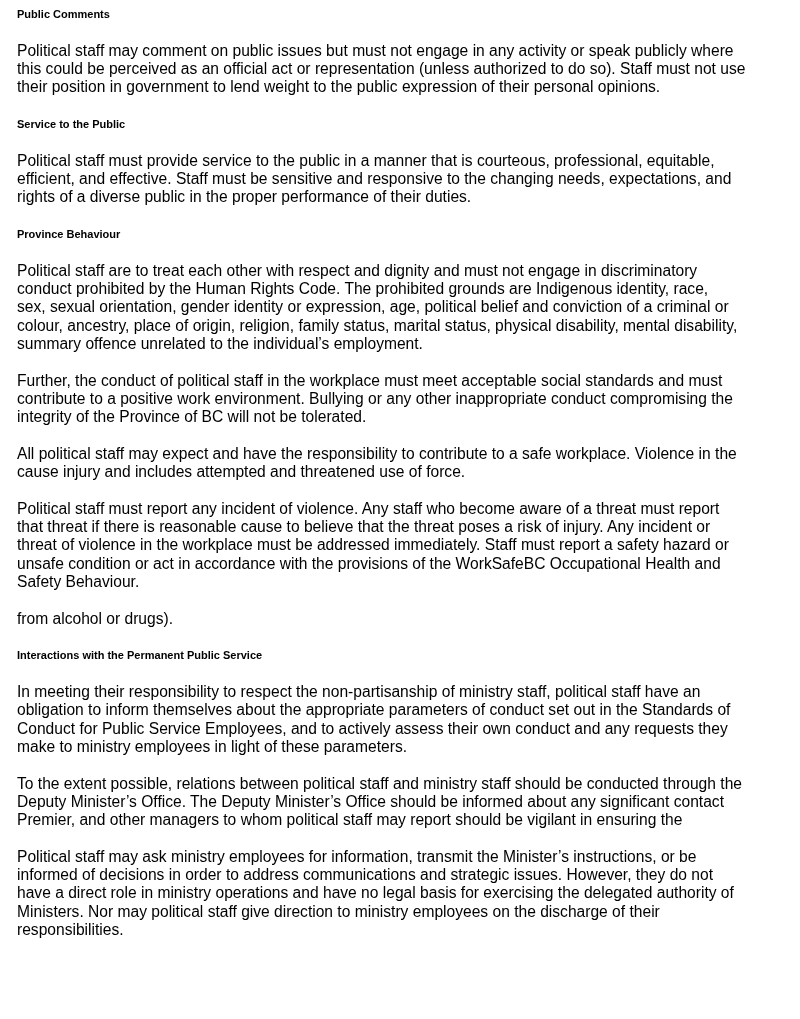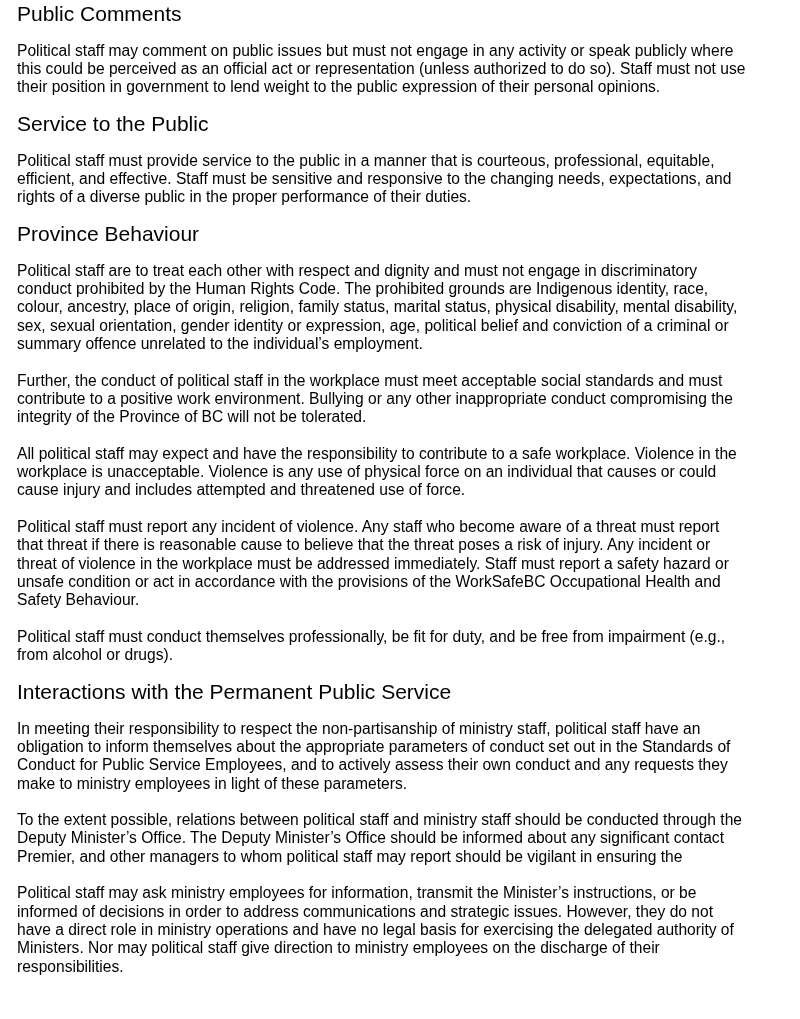--- a/index.html
+++ b/index.html
@@ -13,22 +13,22 @@
       overflow: hidden;
       font-family: "Liberation Sans", sans-serif;
       color: #000000;
     }
     .doc {
       position: relative;
       padding: 5px 0 0 17px;
       width: 766px;
     }
     .heading {
-      font-weight: normal;
-      font-size: 21px;
+      font-weight: bold;
+      font-size: 11px;
       line-height: 18.3px;
       margin: 0 0 18.4px 0;
     }
     .para {
       font-size: 15.6px;
       line-height: 18.3px;
       margin: 0 0 18.4px 0;
       white-space: normal;
     }
     .line {
@@ -57,43 +57,41 @@
       <span class="line">efficient, and effective. Staff must be sensitive and responsive to the changing needs, expectations, and</span>
       <span class="line">rights of a diverse public in the proper performance of their duties.</span>
     </p>
   </section>
 
   <section>
     <div class="heading">Province Behaviour</div>
     <p class="para">
       <span class="line">Political staff are to treat each other with respect and dignity and must not engage in discriminatory</span>
       <span class="line">conduct prohibited by the Human Rights Code. The prohibited grounds are Indigenous identity, race,</span>
+      <span class="line">sex, sexual orientation, gender identity or expression, age, political belief and conviction of a criminal or</span>
       <span class="line">colour, ancestry, place of origin, religion, family status, marital status, physical disability, mental disability,</span>
-      <span class="line">sex, sexual orientation, gender identity or expression, age, political belief and conviction of a criminal or</span>
       <span class="line">summary offence unrelated to the individual’s employment.</span>
     </p>
     <p class="para">
       <span class="line">Further, the conduct of political staff in the workplace must meet acceptable social standards and must</span>
       <span class="line">contribute to a positive work environment. Bullying or any other inappropriate conduct compromising the</span>
       <span class="line">integrity of the Province of BC will not be tolerated.</span>
     </p>
     <p class="para">
       <span class="line">All political staff may expect and have the responsibility to contribute to a safe workplace. Violence in the</span>
-      <span class="line">workplace is unacceptable. Violence is any use of physical force on an individual that causes or could</span>
       <span class="line">cause injury and includes attempted and threatened use of force.</span>
     </p>
     <p class="para">
       <span class="line">Political staff must report any incident of violence. Any staff who become aware of a threat must report</span>
       <span class="line">that threat if there is reasonable cause to believe that the threat poses a risk of injury. Any incident or</span>
       <span class="line">threat of violence in the workplace must be addressed immediately. Staff must report a safety hazard or</span>
       <span class="line">unsafe condition or act in accordance with the provisions of the WorkSafeBC Occupational Health and</span>
       <span class="line">Safety Behaviour.</span>
     </p>
     <p class="para">
-      <span class="line">Political staff must conduct themselves professionally, be fit for duty, and be free from impairment (e.g.,</span>
       <span class="line">from alcohol or drugs).</span>
     </p>
   </section>
 
   <section>
     <div class="heading">Interactions with the Permanent Public Service</div>
     <p class="para">
       <span class="line">In meeting their responsibility to respect the non-partisanship of ministry staff, political staff have an</span>
       <span class="line">obligation to inform themselves about the appropriate parameters of conduct set out in the Standards of</span>
       <span class="line">Conduct for Public Service Employees, and to actively assess their own conduct and any requests they</span>

